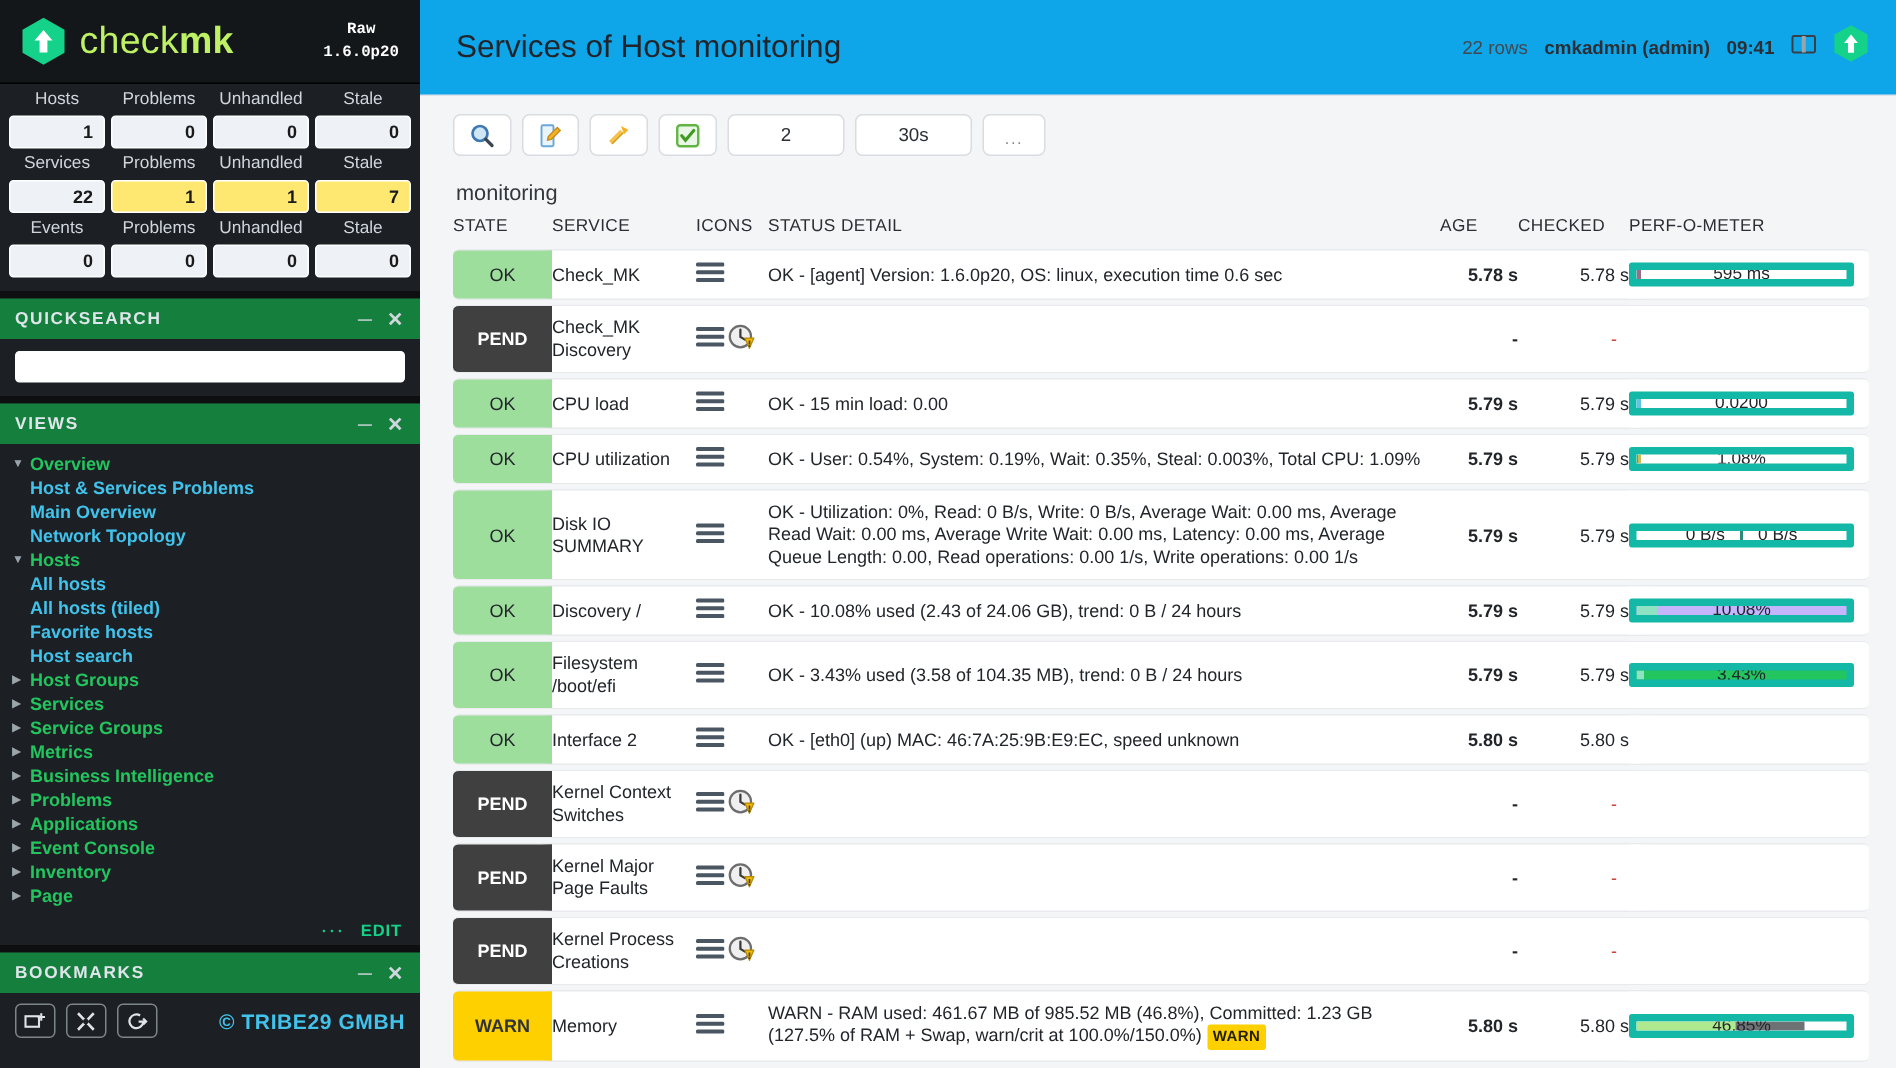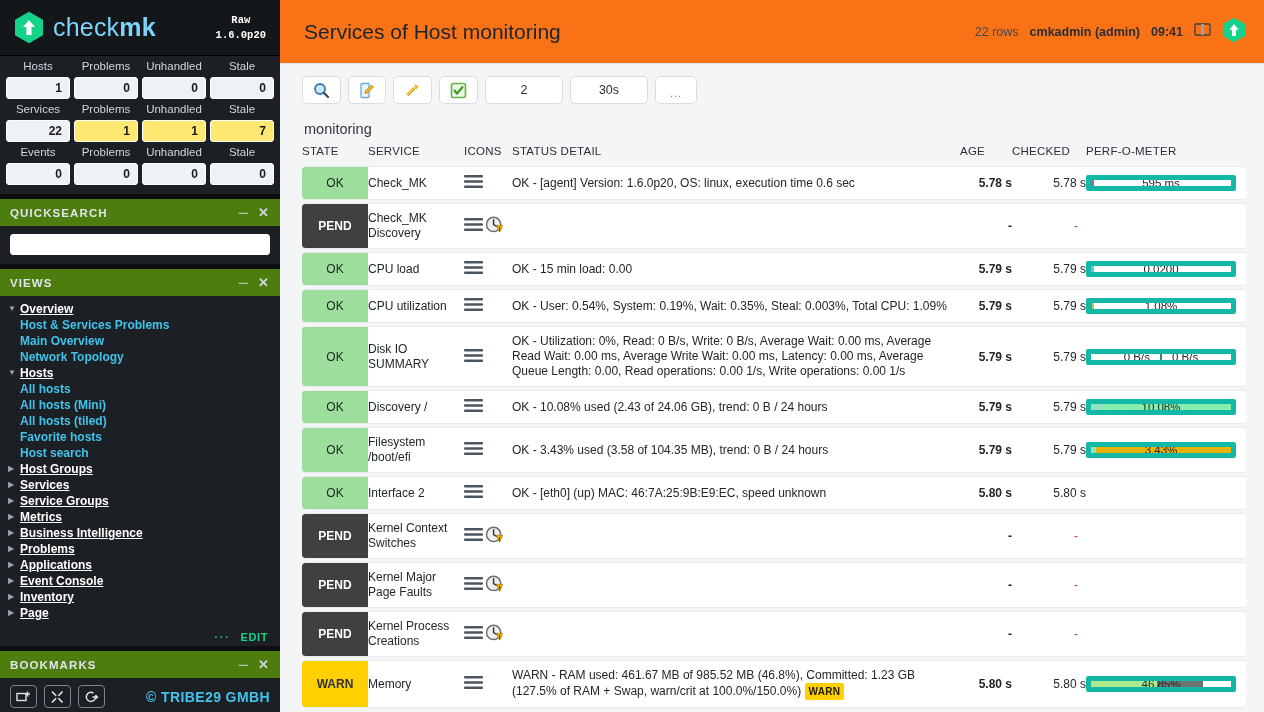--- a/index.html
+++ b/index.html
@@ -19,21 +19,21 @@
     flex: 0 0 280px;
     position: relative;
     overflow: hidden;
   }
   .sb-logo-bar {
     height: 56px; background: #14171a;
     display: flex; align-items: center; padding: 0 14px;
     border-bottom: 1px solid #000;
   }
   .cmk-hex { width: 30px; height: 33px; flex: 0 0 30px; margin-right: 9px; }
-  .cmk-word { font-size: 25px; color: #7dd3fc; letter-spacing: .2px; font-weight: 300; }
+  .cmk-word { font-size: 25px; color: #bef264; letter-spacing: .2px; font-weight: 300; }
   .cmk-word b { font-weight: 700; }
   .sb-version {
     margin-left: auto; text-align: center;
     font-size: 10.5px; font-weight: bold; color: #fff; line-height: 1.35;
     font-family: "Liberation Mono", monospace;
   }
 
   
   .snapin { border-bottom: 5px solid #0d0f11; }
   .statbox { padding: 3px 6px 6px 6px; background: #1c1f23; }
@@ -45,21 +45,21 @@
     font-size: 12px; font-weight: bold;
     text-align: right; padding: 3px 7px 3px 0;
     border-radius: 3px; border: 1px solid #fff;
   }
   .stat-v.warn { background: #ffe872; }
 
   .snapin-head {
     display: flex; align-items: center;
     padding: 8px 10px 7px 10px;
     font-size: 11.5px; font-weight: bold; letter-spacing: 1.1px;
-    color: #dfe5ea; background: #4d7c0f;
+    color: #dfe5ea; background: #15803d;
   }
   .snapin-head .sp { margin-left: auto; display: flex; gap: 9px; }
   .snapin-head .sp span { cursor: pointer; color: #cfd6dd; font-size: 13px; line-height: 10px; }
   .snapin-body { padding: 8px 10px 9px 10px; background: #1c1f23; }
 
   #quicksearch-input {
     width: 100%; height: 21px;
     border: 1px solid #fff; border-radius: 3px;
     background: #fff; outline: none;
     font-family: "Liberation Sans", sans-serif; font-size: 12px;
@@ -67,21 +67,21 @@
   }
 
   .views-body { padding: 5px 0 4px 0; background: #1c1f23; }
   .view-item {
     display: flex; align-items: center;
     font-size: 12px; line-height: 16px;
     padding: 0 10px 0 8px; height: 16px; cursor: pointer;
   }
   .view-item .tri { width: 12px; flex: 0 0 12px; color: #9aa4ad; font-size: 8px; line-height: 16px; }
   .view-item .vlabel { color: #41c3ec; }
-  .view-item.topic .vlabel { color: #ffffff; font-weight: bold; text-decoration: underline; }
+  .view-item.topic .vlabel { color: #22c55e; font-weight: bold; }
   .view-item.child { padding-left: 20px; }
   .view-item.child .vlabel { color: #41c3ec; font-weight: bold; }
   .views-foot {
     display: flex; justify-content: flex-end; align-items: center;
     gap: 10px; padding: 6px 12px 3px 0;
     font-size: 11px; font-weight: bold; letter-spacing: .6px;
   }
   .views-foot .dots { color: #13d389; letter-spacing: 2px; font-size: 10px; }
   .views-foot .edit { color: #13d389; cursor: pointer; }
 
@@ -96,21 +96,21 @@
     cursor: pointer;
   }
   .bm-copy {
     margin-left: auto; font-size: 14px; font-weight: bold;
     color: #41c3ec; letter-spacing: .4px;
   }
 
   
   #main { flex: 1; height: 712px; background: #f4f5f7; position: relative; overflow: hidden; }
   .topbar {
-    height: 64px; background: #f97316;
+    height: 64px; background: #0ea5e9;
     display: flex; align-items: center;
     padding: 0 18px 0 24px;
     border-bottom: 1px solid #dfe2e6;
   }
   .page-title { font-size: 21px; color: #21252b; font-weight: 400; }
   .top-right { margin-left: auto; display: flex; align-items: center; gap: 11px; }
   .top-right .tr-txt { font-size: 12.5px; color: #2b2f35; }
   .top-right .tr-rows { color: #43484f; }
   .top-right .tr-user { font-weight: bold; }
   .top-right .tr-time { font-weight: bold; }
@@ -286,23 +286,20 @@
           <span class="vlabel">Network Topology</span>
         </div>
         <div class="view-item topic">
           <span class="tri">▼</span>
           <span class="vlabel">Hosts</span>
         </div>
         <div class="view-item child">
           <span class="vlabel">All hosts</span>
         </div>
         <div class="view-item child">
-          <span class="vlabel">All hosts (Mini)</span>
-        </div>
-        <div class="view-item child">
           <span class="vlabel">All hosts (tiled)</span>
         </div>
         <div class="view-item child">
           <span class="vlabel">Favorite hosts</span>
         </div>
         <div class="view-item child">
           <span class="vlabel">Host search</span>
         </div>
         <div class="view-item topic">
           <span class="tri">▶</span>
@@ -566,39 +563,39 @@
             <td class="svcname">Discovery /</td>
             <td class="icons"><span class="icon-hamburger"><svg width="19" height="15" viewBox="0 0 19 15">
                   <rect x="0" y="1" width="19" height="2.6" rx="1" fill="#4a5662"></rect>
                   <rect x="0" y="6.2" width="19" height="2.6" rx="1" fill="#4a5662"></rect>
                   <rect x="0" y="11.4" width="19" height="2.6" rx="1" fill="#4a5662"></rect>
                 </svg></span></td>
             <td class="detail"><span>OK - 10.08% used (2.43 of 24.06 GB), trend: 0 B / 24 hours</span></td>
             <td class="age">5.79 s</td>
             <td class="checked">5.79 s</td>
             <td class="perf">
-              <div class="pom" style="background: #86efac;">
+              <div class="pom" style="background: #c4b5fd;">
                 <div class="seg" style="left: 0%; width: 10.08%; background: rgb(143, 227, 194);"></div>
                 <div class="lbl">10.08%</div>
               </div>
             </td>
           </tr>
           <tr>
             <td class="state ok">OK</td>
             <td class="svcname">Filesystem /boot/efi</td>
             <td class="icons"><span class="icon-hamburger"><svg width="19" height="15" viewBox="0 0 19 15">
                   <rect x="0" y="1" width="19" height="2.6" rx="1" fill="#4a5662"></rect>
                   <rect x="0" y="6.2" width="19" height="2.6" rx="1" fill="#4a5662"></rect>
                   <rect x="0" y="11.4" width="19" height="2.6" rx="1" fill="#4a5662"></rect>
                 </svg></span></td>
             <td class="detail"><span>OK - 3.43% used (3.58 of 104.35 MB), trend: 0 B / 24 hours</span></td>
             <td class="age">5.79 s</td>
             <td class="checked">5.79 s</td>
             <td class="perf">
-              <div class="pom" style="background: #eab308;">
+              <div class="pom" style="background: #22c55e;">
                 <div class="seg" style="left: 0%; width: 3.43%; background: rgb(143, 227, 194);"></div>
                 <div class="lbl">3.43%</div>
               </div>
             </td>
           </tr>
           <tr>
             <td class="state ok">OK</td>
             <td class="svcname">Interface 2</td>
             <td class="icons"><span class="icon-hamburger"><svg width="19" height="15" viewBox="0 0 19 15">
                   <rect x="0" y="1" width="19" height="2.6" rx="1" fill="#4a5662"></rect>

